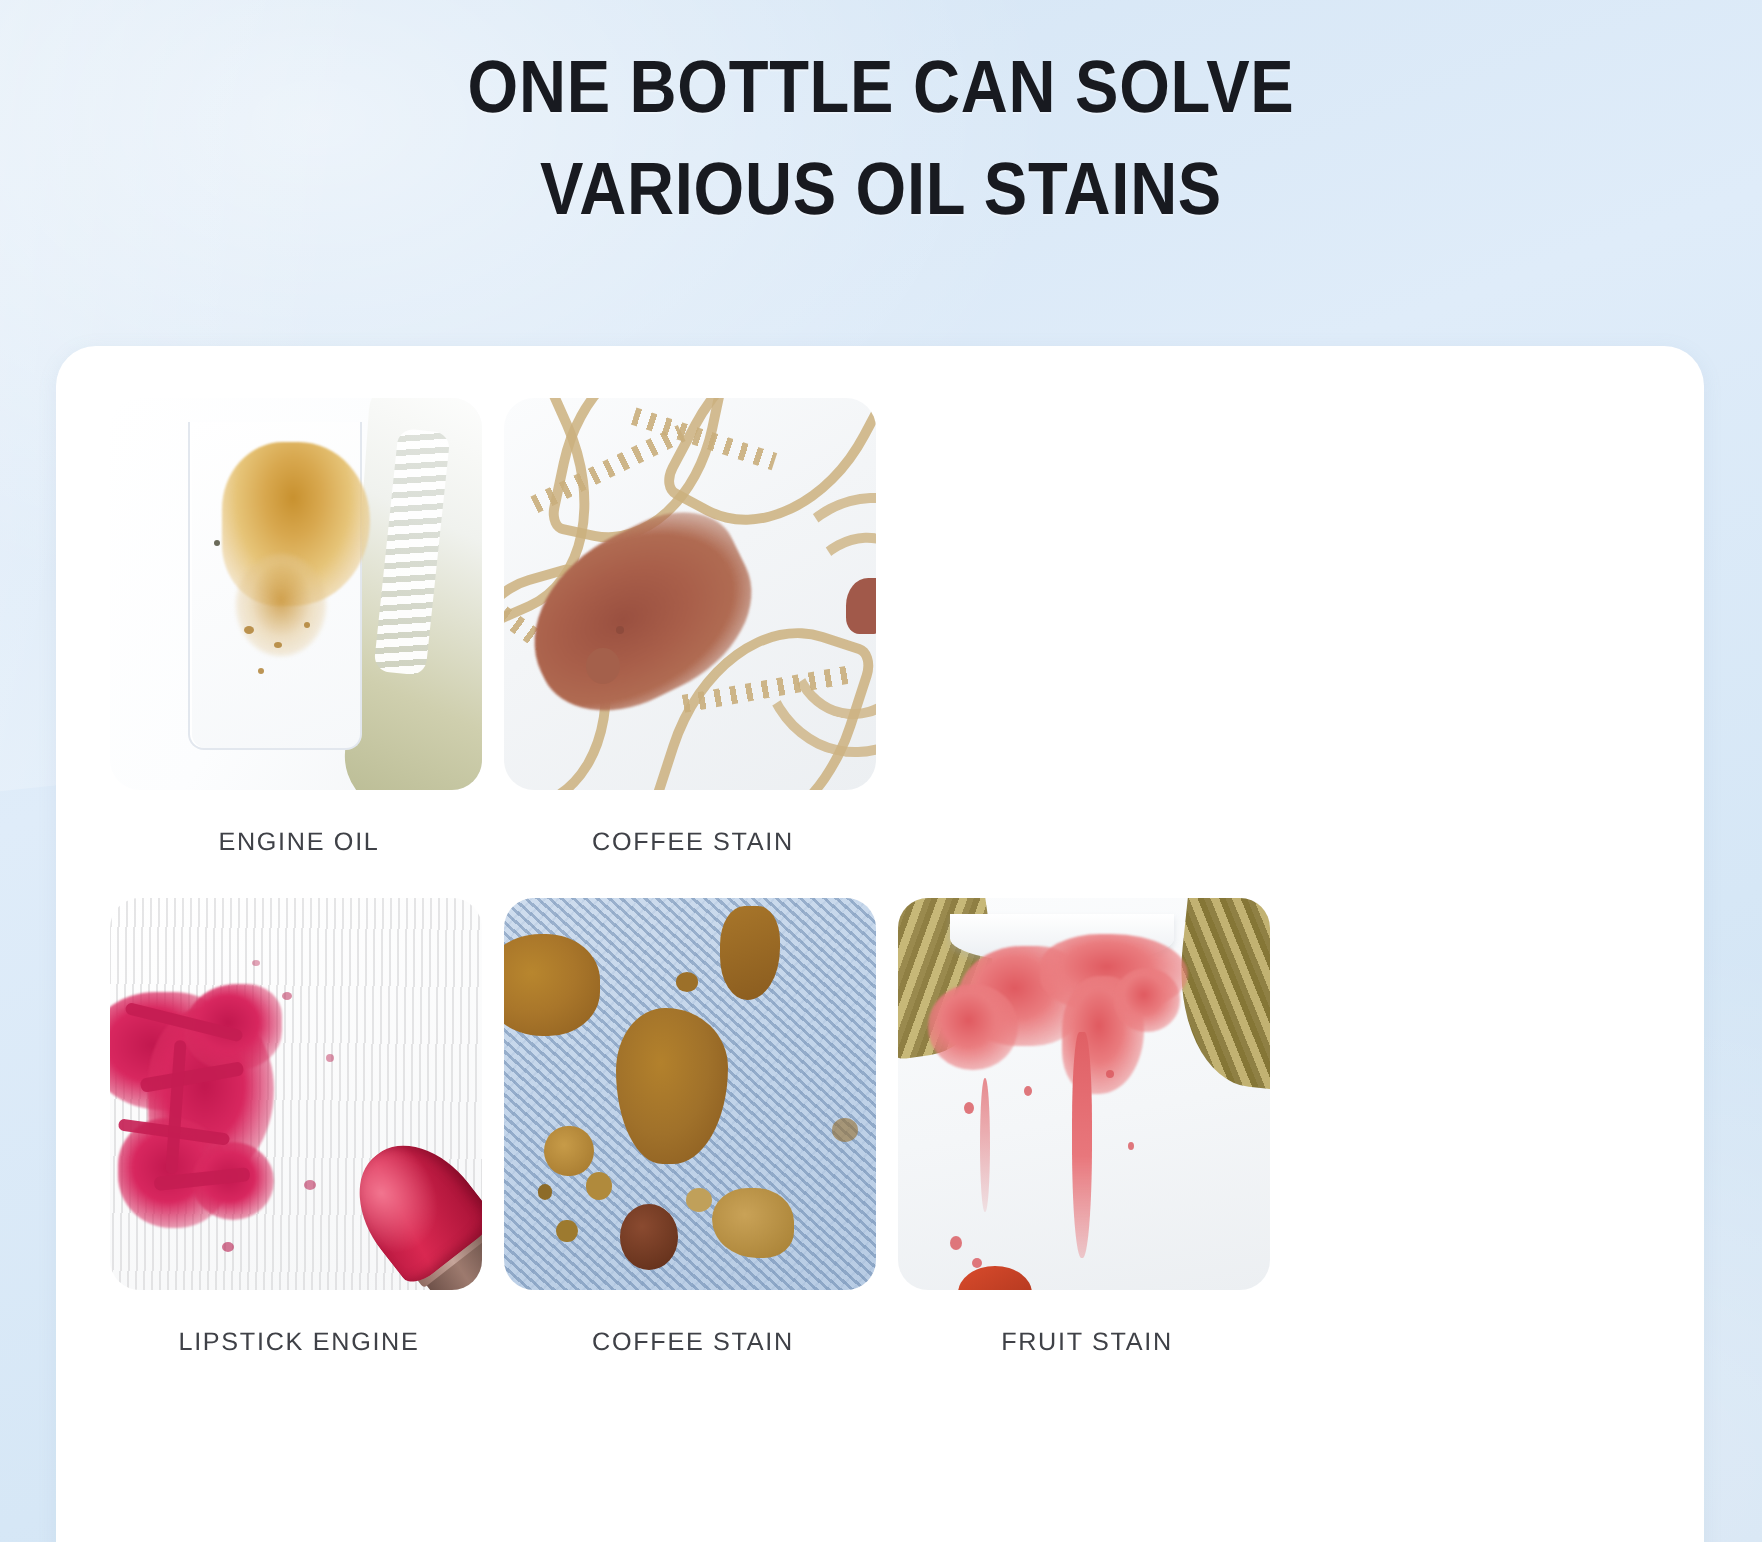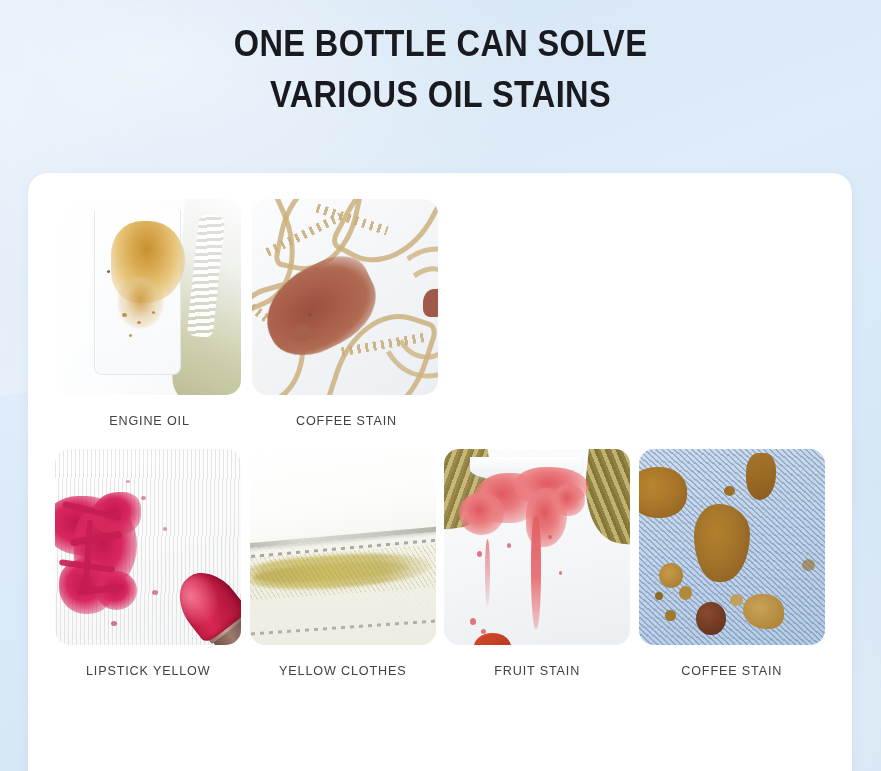--- a/index.html
+++ b/index.html
@@ -624,37 +624,42 @@
             <div class="lip-dot c"></div>
             <div class="lip-dot d"></div>
             <div class="lip-dot e"></div>
             <div class="lipstick">
               <div class="ls-tube"></div>
               <div class="ls-ring"></div>
               <div class="ls-bullet"></div>
             </div>
           </div>
         </div>
-        <div class="caption">LIPSTICK YELLOW</div>
+        <div class="caption">LIPSTICK ENGINE</div>
       </div>
 
+
       <div class="cell">
-        <div class="thumb yel-bg">
+        <div class="thumb cof-bg">
           <div class="ph">
-            <div class="yel-top"></div>
-            <div class="yel-low"></div>
-            <div class="yel-band"></div>
-            <div class="yel-band2"></div>
-            <div class="yel-fuzz"></div>
-            <div class="yel-seam"></div>
-            <div class="yel-stitch"></div>
-            <div class="yel-stitch2"></div>
+            <div class="cof b1"></div>
+            <div class="cof b2"></div>
+            <div class="cof b3"></div>
+            <div class="cof b4"></div>
+            <div class="cof b5"></div>
+            <div class="cof b6"></div>
+            <div class="cof b7"></div>
+            <div class="cof b8"></div>
+            <div class="cof b9"></div>
+            <div class="cof b10"></div>
+            <div class="cof b11"></div>
+            <div class="cof b12"></div>
           </div>
         </div>
-        <div class="caption">YELLOW CLOTHES</div>
+        <div class="caption">COFFEE STAIN</div>
       </div>
 
       <div class="cell">
         <div class="thumb fru-bg">
           <div class="ph">
             <div class="hairL"></div>
             <div class="hairR"></div>
             <div class="collar"></div>
             <div class="fru-splash a"></div>
             <div class="fru-splash b"></div>
@@ -668,35 +673,15 @@
             <div class="fru-dot c"></div>
             <div class="fru-dot d"></div>
             <div class="fru-dot e"></div>
             <div class="fru-dot f"></div>
             <div class="fru-fruit"></div>
           </div>
         </div>
         <div class="caption">FRUIT STAIN</div>
       </div>
 
-      <div class="cell">
-        <div class="thumb cof-bg">
-          <div class="ph">
-            <div class="cof b1"></div>
-            <div class="cof b2"></div>
-            <div class="cof b3"></div>
-            <div class="cof b4"></div>
-            <div class="cof b5"></div>
-            <div class="cof b6"></div>
-            <div class="cof b7"></div>
-            <div class="cof b8"></div>
-            <div class="cof b9"></div>
-            <div class="cof b10"></div>
-            <div class="cof b11"></div>
-            <div class="cof b12"></div>
-          </div>
-        </div>
-        <div class="caption">COFFEE STAIN</div>
-      </div>
-
     </div>
   </div>
 </div>
 
 </body></html>

